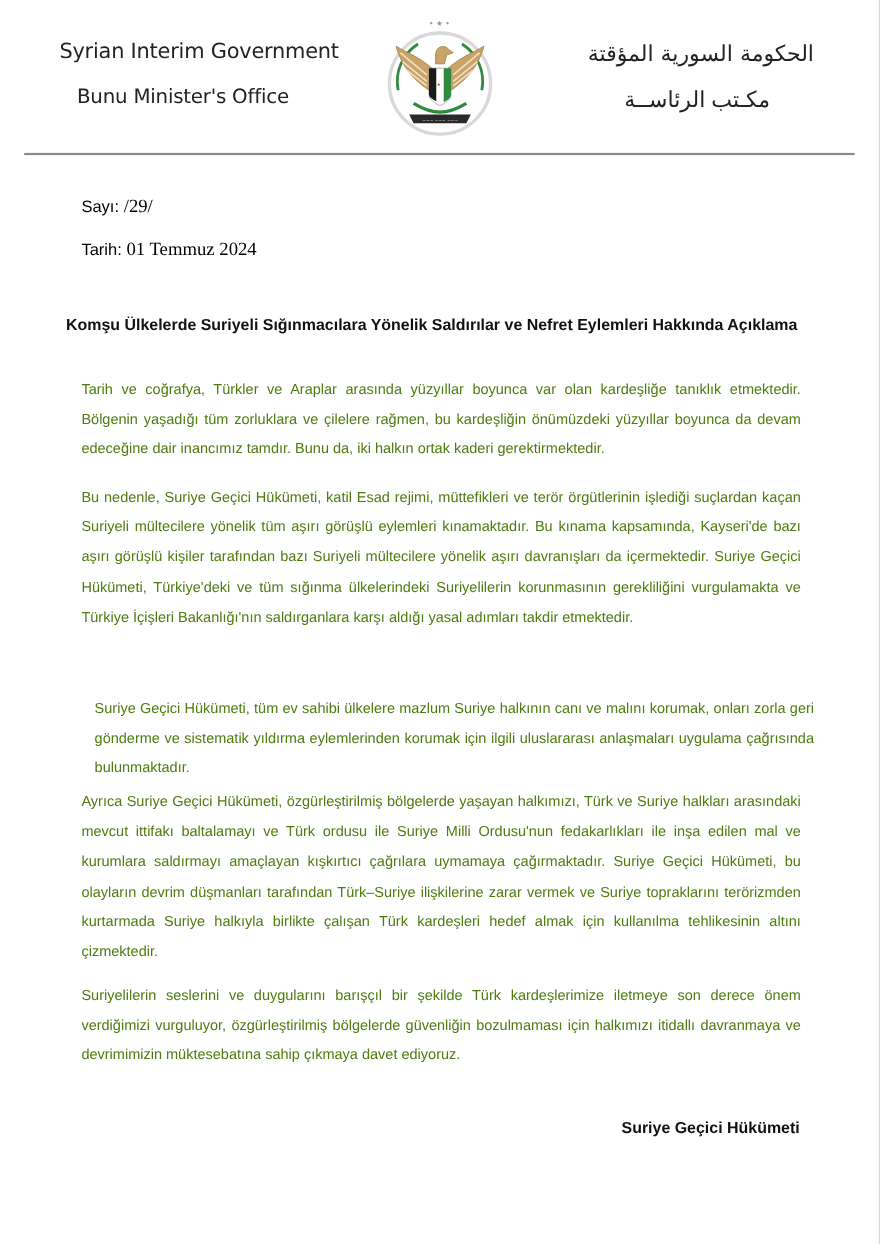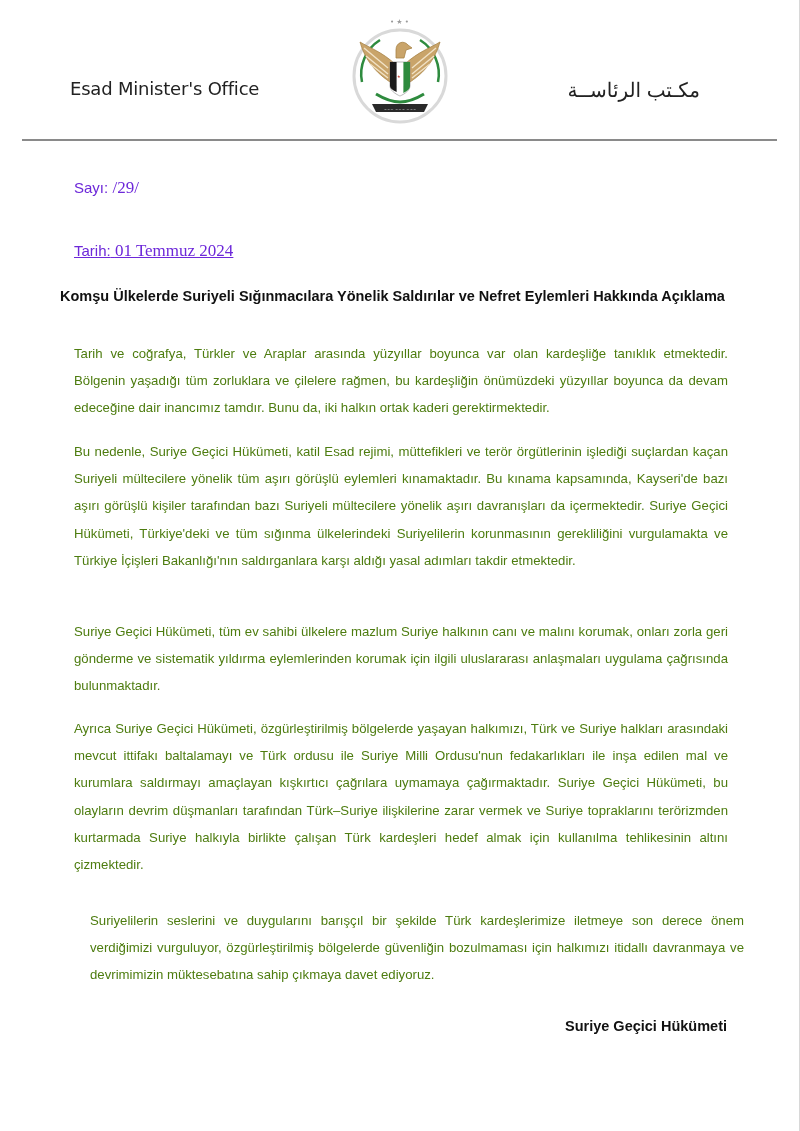--- a/index.html
+++ b/index.html
@@ -24,21 +24,21 @@
       position: absolute; right: 100px; top: 78px; direction: rtl;
       font-family: Liberation Sans, sans-serif; font-size: 20px; color: #222;
     }
     .emblem { position: absolute; left: 350px; top: 12px; width: 100px; height: 118px; }
     .divider {
       position: absolute; left: 22px; top: 139px; width: 755px; height: 2px;
       background: #8a8a8a;
     }
     .meta {
       position: absolute; left: 74px; font-family: "Liberation Serif", serif;
-      font-size: 17px; color: #6d28d9;
+      font-size: 17px; color: #000000;
     }
     .meta .lbl { font-family: "Liberation Sans", sans-serif; font-size: 15px; }
     .doc-title {
       position: absolute; left: 60px; width: 680px; top: 282px; text-align: left;
       font-family: "Liberation Sans", sans-serif; font-weight: bold; font-size: 14.5px;
       line-height: 28px; color: #111;
     }
     .body-p {
       position: absolute; left: 74px; width: 654px;
       font-family: "Liberation Sans", sans-serif; font-size: 13.2px;
@@ -47,21 +47,22 @@
     .sign {
       position: absolute; right: 73px; top: 1018px;
       font-family: "Liberation Sans", sans-serif; font-weight: bold; font-size: 14.5px; color: #111; margin-left: 43px;
     }
     .right-edge { position: absolute; right: 0; top: 0; width: 1px; height: 1131px; background: #d8d8d8; }
   </style>
 </head>
 <body>
 
 <div class="header">
-  <div class="en-sub">Esad Minister's Office</div>
+  <div class="en-title">Syrian Interim Government</div>
+  <div class="en-sub">Bunu Minister's Office</div>
 
   <div class="emblem">
     <svg width="100" height="118" viewBox="0 0 100 118">
 
       <text x="40" y="12" font-size="7" fill="#9a9a9a" font-family="DejaVu Sans, sans-serif">• ★ •</text>
 
       <circle cx="50" cy="64" r="46" fill="#ffffff" stroke="#d9d9d9" stroke-width="3"></circle>
       <path d="M12 70 A40 40 0 0 1 30 28" fill="none" stroke="#2e8b3e" stroke-width="2.5"></path>
       <path d="M88 70 A40 40 0 0 0 70 28" fill="none" stroke="#2e8b3e" stroke-width="2.5"></path>
 
@@ -78,37 +79,38 @@
       <path d="M53.4 50 L60 50 L60 74 C60 77 57 79 53.4 81 Z" fill="#2e8b3e"></path>
       <text x="47" y="66" font-size="4" fill="#c0392b" font-family="DejaVu Sans, sans-serif">★</text>
 
       <path d="M26 82 C36 88 44 90 50 90 C56 90 64 88 74 82" fill="none" stroke="#2e8b3e" stroke-width="3"></path>
 
       <path d="M22 92 L78 92 L74 100 L26 100 Z" fill="#2a2a2a"></path>
       <text x="50" y="98.5" font-size="4" fill="#dddddd" text-anchor="middle" font-family="DejaVu Sans, sans-serif">~~~ ~~~ ~~~</text>
     </svg>
   </div>
 
+  <div class="ar-title">الحكومة السورية المؤقتة</div>
   <div class="ar-sub">مكـتب الرئاســة</div>
 </div>
 
 <div class="divider"></div>
 
 <div class="meta" style="top:178px;">
   <span class="lbl">Sayı:</span>
   <span>/29/</span>
 </div>
-<div class="meta" style="top:241px;text-decoration:underline;">
+<div class="meta" style="top:217px;">
   <span class="lbl">Tarih:</span>
   <span>01 Temmuz 2024</span>
 </div>
 
 <div class="doc-title">Komşu Ülkelerde Suriyeli Sığınmacılara Yönelik Saldırılar ve Nefret Eylemleri Hakkında Açıklama</div>
 
 <p class="body-p" style="top:340px; margin:0;">Tarih ve coğrafya, Türkler ve Araplar arasında yüzyıllar boyunca var olan kardeşliğe tanıklık etmektedir. Bölgenin yaşadığı tüm zorluklara ve çilelere rağmen, bu kardeşliğin önümüzdeki yüzyıllar boyunca da devam edeceğine dair inancımız tamdır. Bunu da, iki halkın ortak kaderi gerektirmektedir.</p>
 <p class="body-p" style="top:438px; margin:0;">Bu nedenle, Suriye Geçici Hükümeti, katil Esad rejimi, müttefikleri ve terör örgütlerinin işlediği suçlardan kaçan Suriyeli mültecilere yönelik tüm aşırı görüşlü eylemleri kınamaktadır. Bu kınama kapsamında, Kayseri'de bazı aşırı görüşlü kişiler tarafından bazı Suriyeli mültecilere yönelik aşırı davranışları da içermektedir. Suriye Geçici Hükümeti, Türkiye'deki ve tüm sığınma ülkelerindeki Suriyelilerin korunmasının gerekliliğini vurgulamakta ve Türkiye İçişleri Bakanlığı'nın saldırganlara karşı aldığı yasal adımları takdir etmektedir.</p>
-<p class="body-p" style="top:618px; margin:0;">Suriye Geçici Hükümeti, tüm ev sahibi ülkelere mazlum Suriye halkının canı ve malını korumak, onları zorla geri gönderme ve sistematik yıldırma eylemlerinden korumak için ilgili uluslararası anlaşmaları uygulama çağrısında bulunmaktadır.</p>
+<p class="body-p" style="top:618px; margin:12px;">Suriye Geçici Hükümeti, tüm ev sahibi ülkelere mazlum Suriye halkının canı ve malını korumak, onları zorla geri gönderme ve sistematik yıldırma eylemlerinden korumak için ilgili uluslararası anlaşmaları uygulama çağrısında bulunmaktadır.</p>
 <p class="body-p" style="top:715px; margin:0;">Ayrıca Suriye Geçici Hükümeti, özgürleştirilmiş bölgelerde yaşayan halkımızı, Türk ve Suriye halkları arasındaki mevcut ittifakı baltalamayı ve Türk ordusu ile Suriye Milli Ordusu'nun fedakarlıkları ile inşa edilen mal ve kurumlara saldırmayı amaçlayan kışkırtıcı çağrılara uymamaya çağırmaktadır. Suriye Geçici Hükümeti, bu olayların devrim düşmanları tarafından Türk–Suriye ilişkilerine zarar vermek ve Suriye topraklarını terörizmden kurtarmada Suriye halkıyla birlikte çalışan Türk kardeşleri hedef almak için kullanılma tehlikesinin altını çizmektedir.</p>
-<p class="body-p" style="top:891px; margin:16px;">Suriyelilerin seslerini ve duygularını barışçıl bir şekilde Türk kardeşlerimize iletmeye son derece önem verdiğimizi vurguluyor, özgürleştirilmiş bölgelerde güvenliğin bozulmaması için halkımızı itidallı davranmaya ve devrimimizin müktesebatına sahip çıkmaya davet ediyoruz.</p>
+<p class="body-p" style="top:891px; margin:0;">Suriyelilerin seslerini ve duygularını barışçıl bir şekilde Türk kardeşlerimize iletmeye son derece önem verdiğimizi vurguluyor, özgürleştirilmiş bölgelerde güvenliğin bozulmaması için halkımızı itidallı davranmaya ve devrimimizin müktesebatına sahip çıkmaya davet ediyoruz.</p>
 
 <div class="sign">Suriye Geçici Hükümeti</div>
 
 <div class="right-edge"></div>
 
 </body></html>

